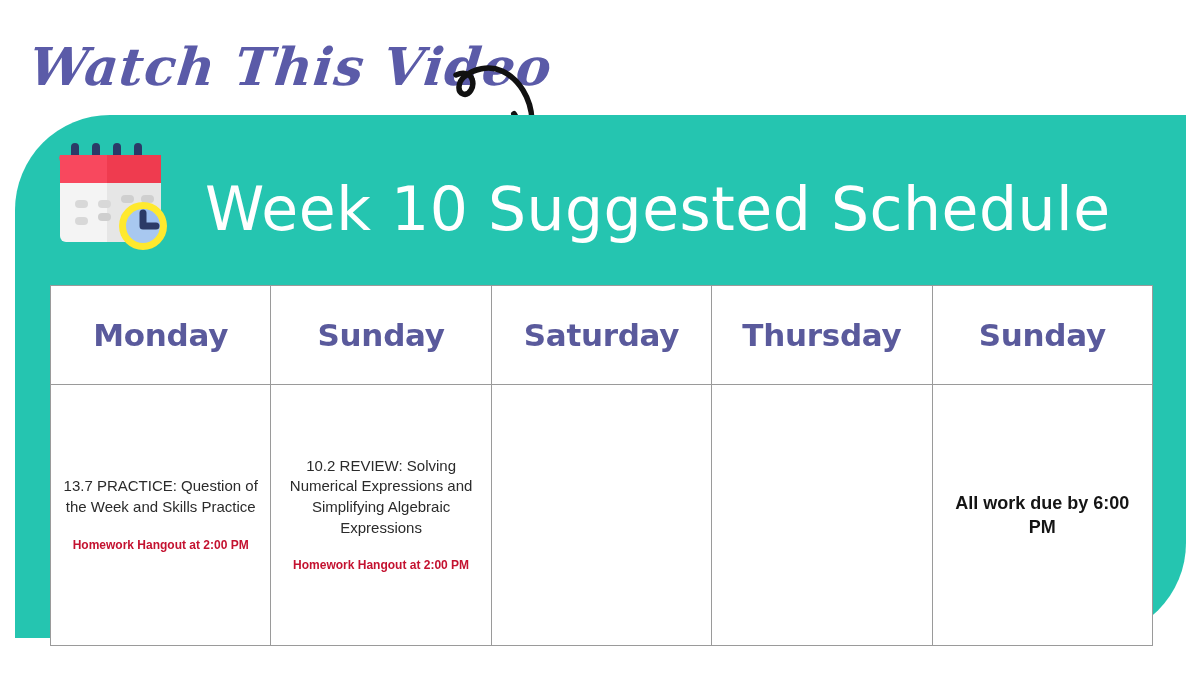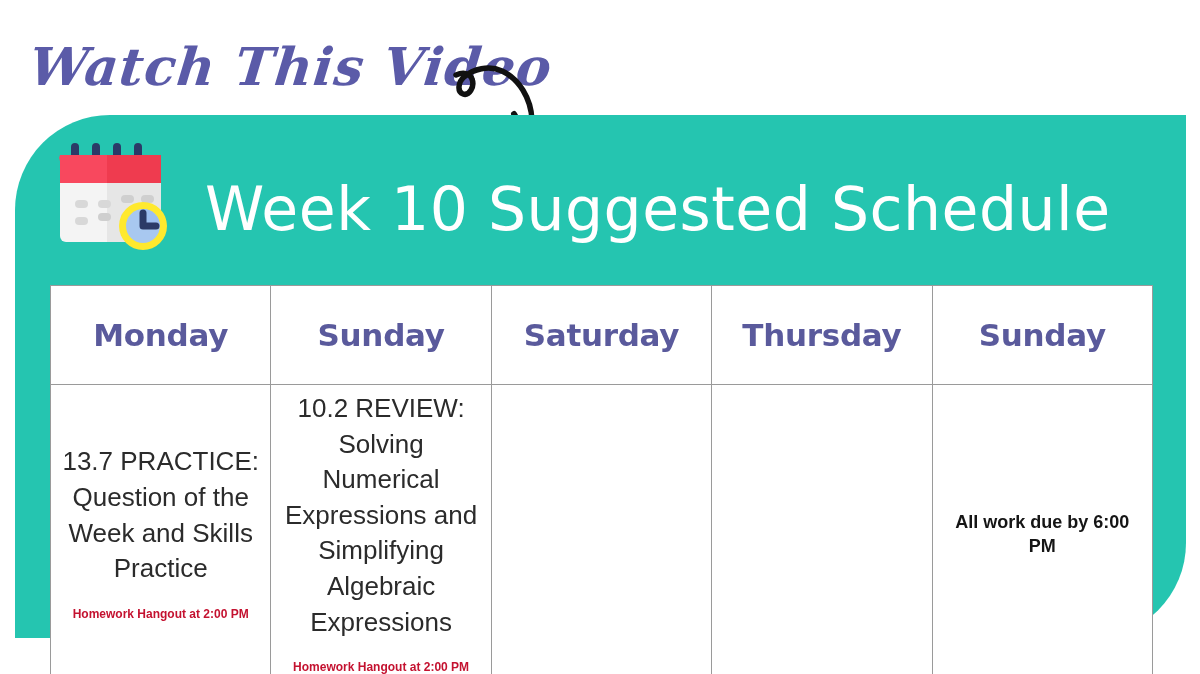--- a/index.html
+++ b/index.html
@@ -105,21 +105,21 @@
   }
   #schedule-table td {
     height: 248px;
     text-align: center;
     padding: 6px 8px;
   }
 
   .cell-main {
     font-family: "Liberation Sans", sans-serif;
     font-weight: 400;
-    font-size: 26px;
+    font-size: 15px;
     line-height: 1.37;
     color: #2b2b2b;
     display: block;
     text-align: center;
   }
   .cell-note {
     font-family: "Liberation Sans", sans-serif;
     font-weight: 700;
     font-size: 12px;
     line-height: 1.33;

